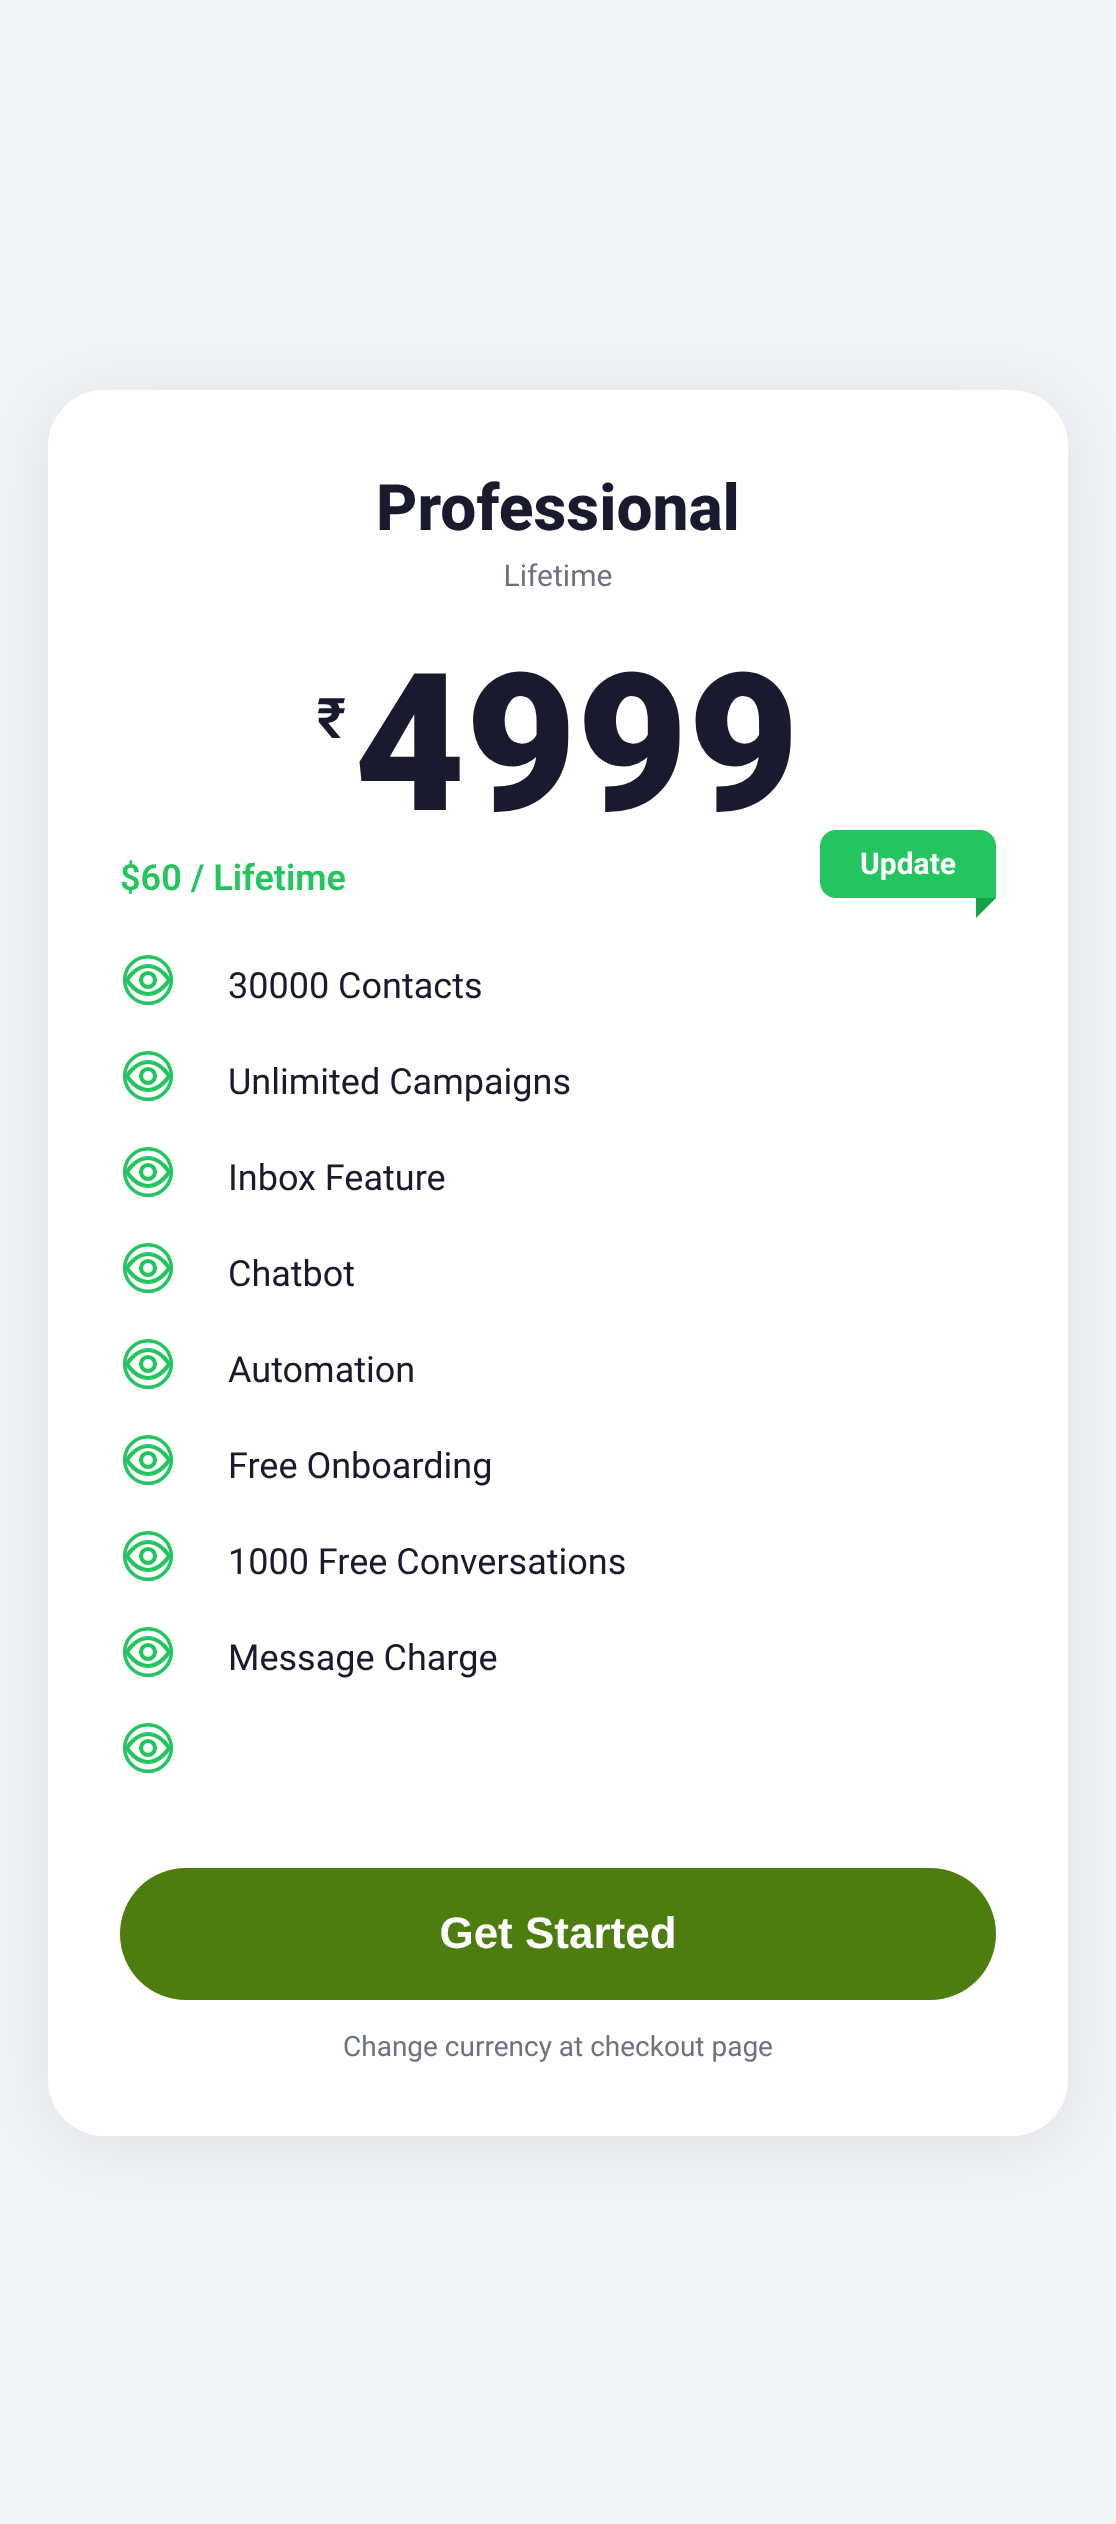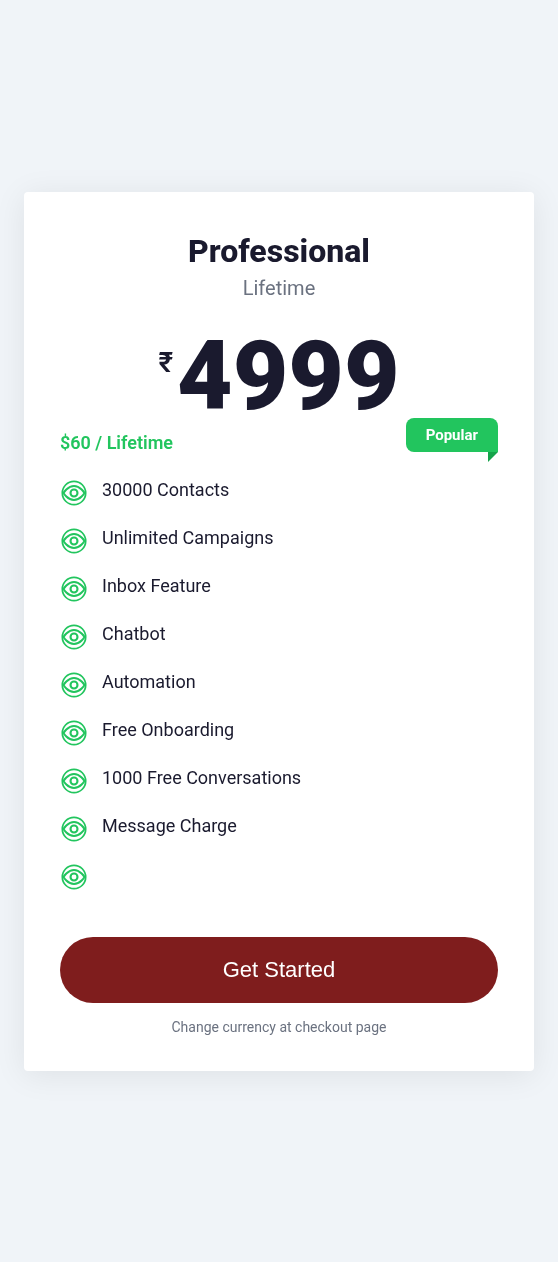--- a/index.html
+++ b/index.html
@@ -14,37 +14,37 @@
       background: #f0f4f8;
       display: flex;
       align-items: center;
       justify-content: center;
       font-family: -apple-system, BlinkMacSystemFont, 'Segoe UI', Roboto, sans-serif;
     }
 
     .card {
       width: 510px;
       background: #ffffff;
-      border-radius: 4px;
+      border-radius: 28px;
       padding: 40px 36px 36px;
       box-shadow: 0 4px 32px rgba(0,0,0,0.08);
       position: relative;
     }
 
     .plan-title {
       text-align: center;
       font-size: 32px;
       font-weight: 800;
       color: #1a1a2e;
       margin-bottom: 6px;
     }
 
     .plan-subtitle {
       text-align: center;
-      font-size: 20px;
+      font-size: 15px;
       color: #6b7280;
       margin-bottom: 28px;
     }
 
     .price-block {
       display: flex;
       align-items: flex-start;
       justify-content: center;
       margin-bottom: 8px;
     }
@@ -94,22 +94,22 @@
       border-bottom: 10px solid transparent;
     }
 
     .features-list {
       list-style: none;
       margin-bottom: 36px;
     }
 
     .feature-item {
       display: flex;
-      align-items: flex-start;
-      gap: 14px;
+      align-items: flex-end;
+      gap: 26px;
       padding: 10px 0;
     }
 
     .eye-icon {
       width: 28px;
       height: 28px;
       flex-shrink: 0;
       display: flex;
       align-items: center;
       justify-content: center;
@@ -122,24 +122,24 @@
 
     .feature-text {
       font-size: 18px;
       color: #1a1a2e;
       font-weight: 400;
     }
 
     .cta-button {
       display: block;
       width: 100%;
-      background: #7f1d1d;
+      background: #4d7c0f;
       color: #fff;
       font-size: 22px;
-      font-weight: 400;
+      font-weight: 700;
       border: none;
       border-radius: 50px;
       padding: 20px;
       cursor: pointer;
       text-align: center;
       margin-bottom: 16px;
       transition: background 0.2s;
     }
 
     .footer-note {
@@ -155,21 +155,21 @@
   <h1 class="plan-title">Professional</h1>
   <p class="plan-subtitle">Lifetime</p>
 
   <div class="price-block">
     <span class="currency-symbol">₹</span>
     <span class="price-amount">4999</span>
   </div>
 
   <div class="price-usd">
     <span>$60 / Lifetime</span>
-    <span class="popular-badge">Popular</span>
+    <span class="popular-badge">Update</span>
   </div>
 
   <ul class="features-list">
 
   <li class="feature-item">
         <span class="eye-icon">
           <svg viewBox="0 0 24 24" fill="none" xmlns="http://www.w3.org/2000/svg">
       <ellipse cx="12" cy="12" rx="10" ry="10" fill="none" stroke="#22c55e" stroke-width="1.5"></ellipse>
       <path d="M3 12s3.5-6 9-6 9 6 9 6-3.5 6-9 6-9-6-9-6z" stroke="#22c55e" stroke-width="1.8" fill="none"></path>
       <circle cx="12" cy="12" r="3" stroke="#22c55e" stroke-width="1.8" fill="none"></circle>

